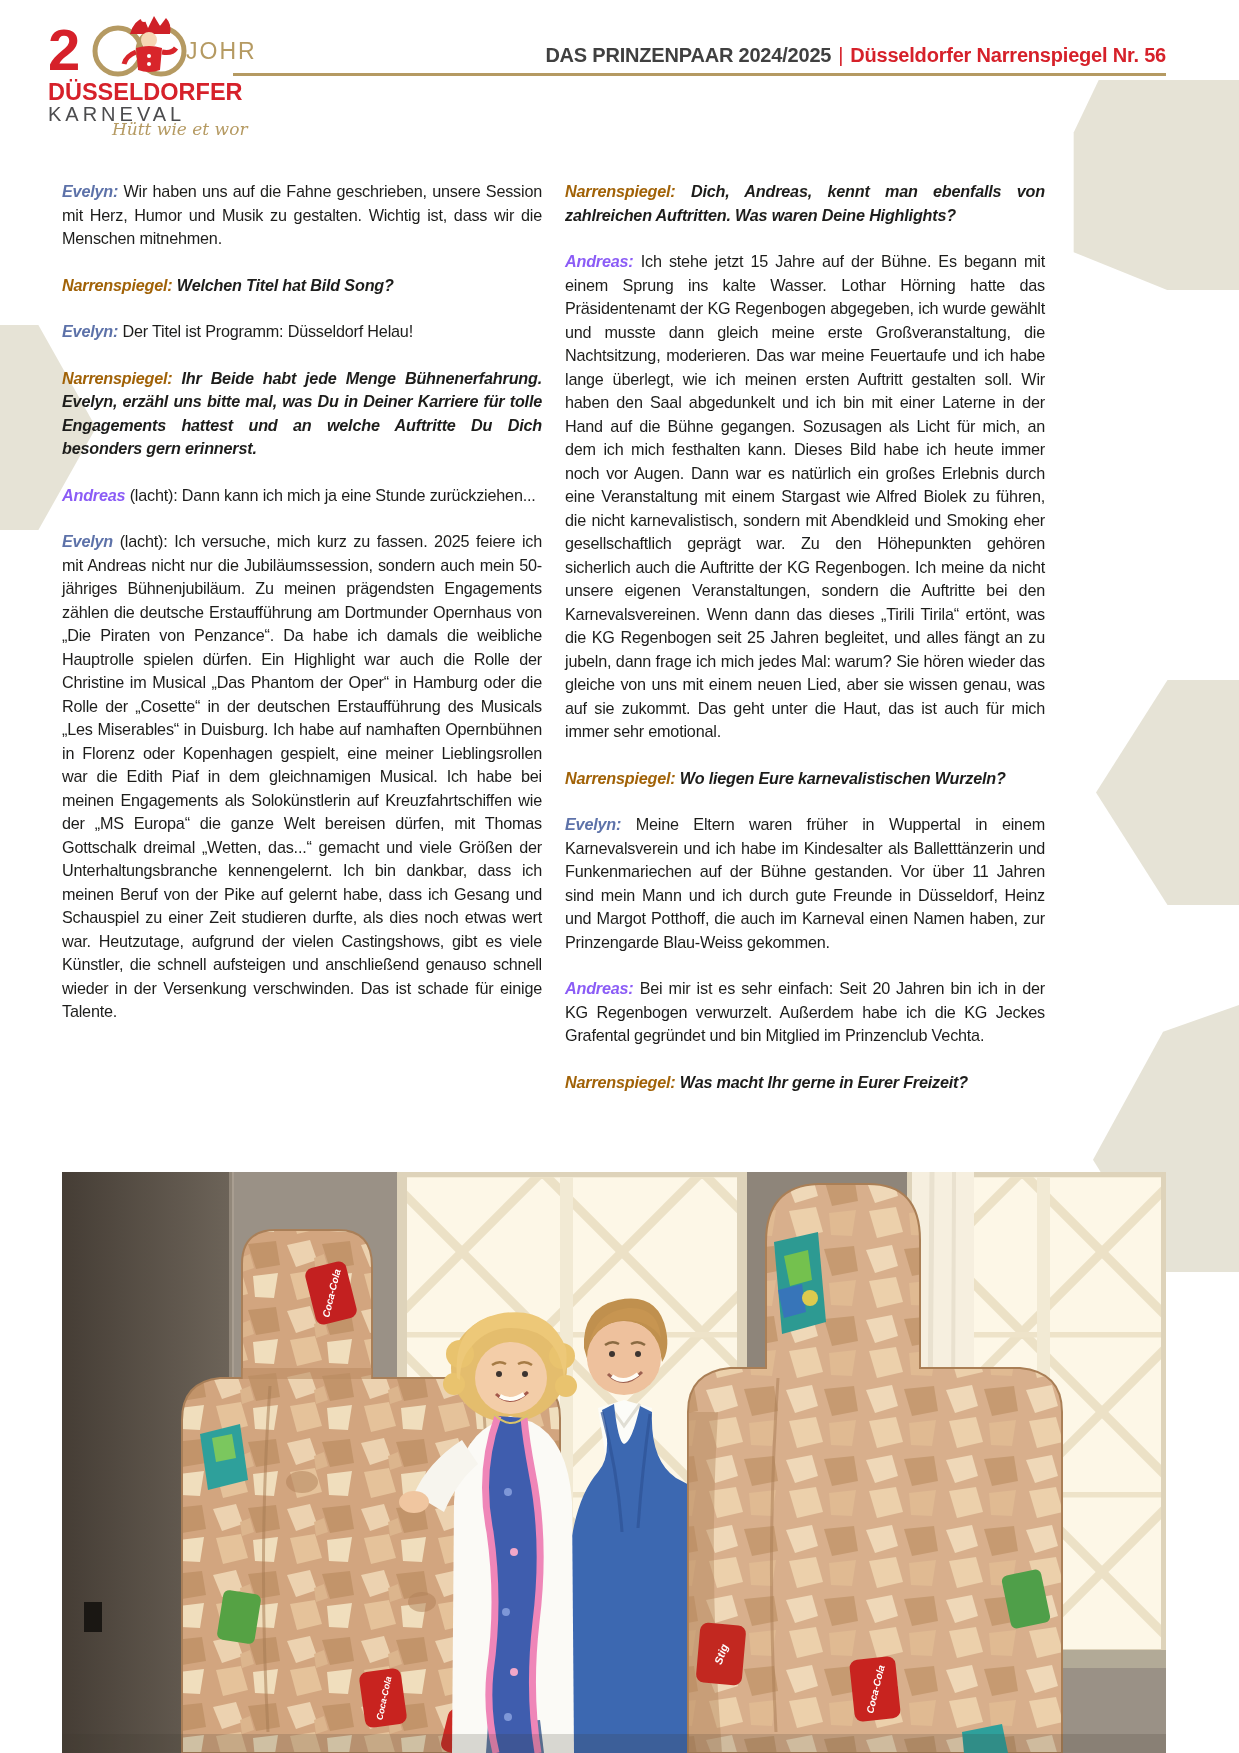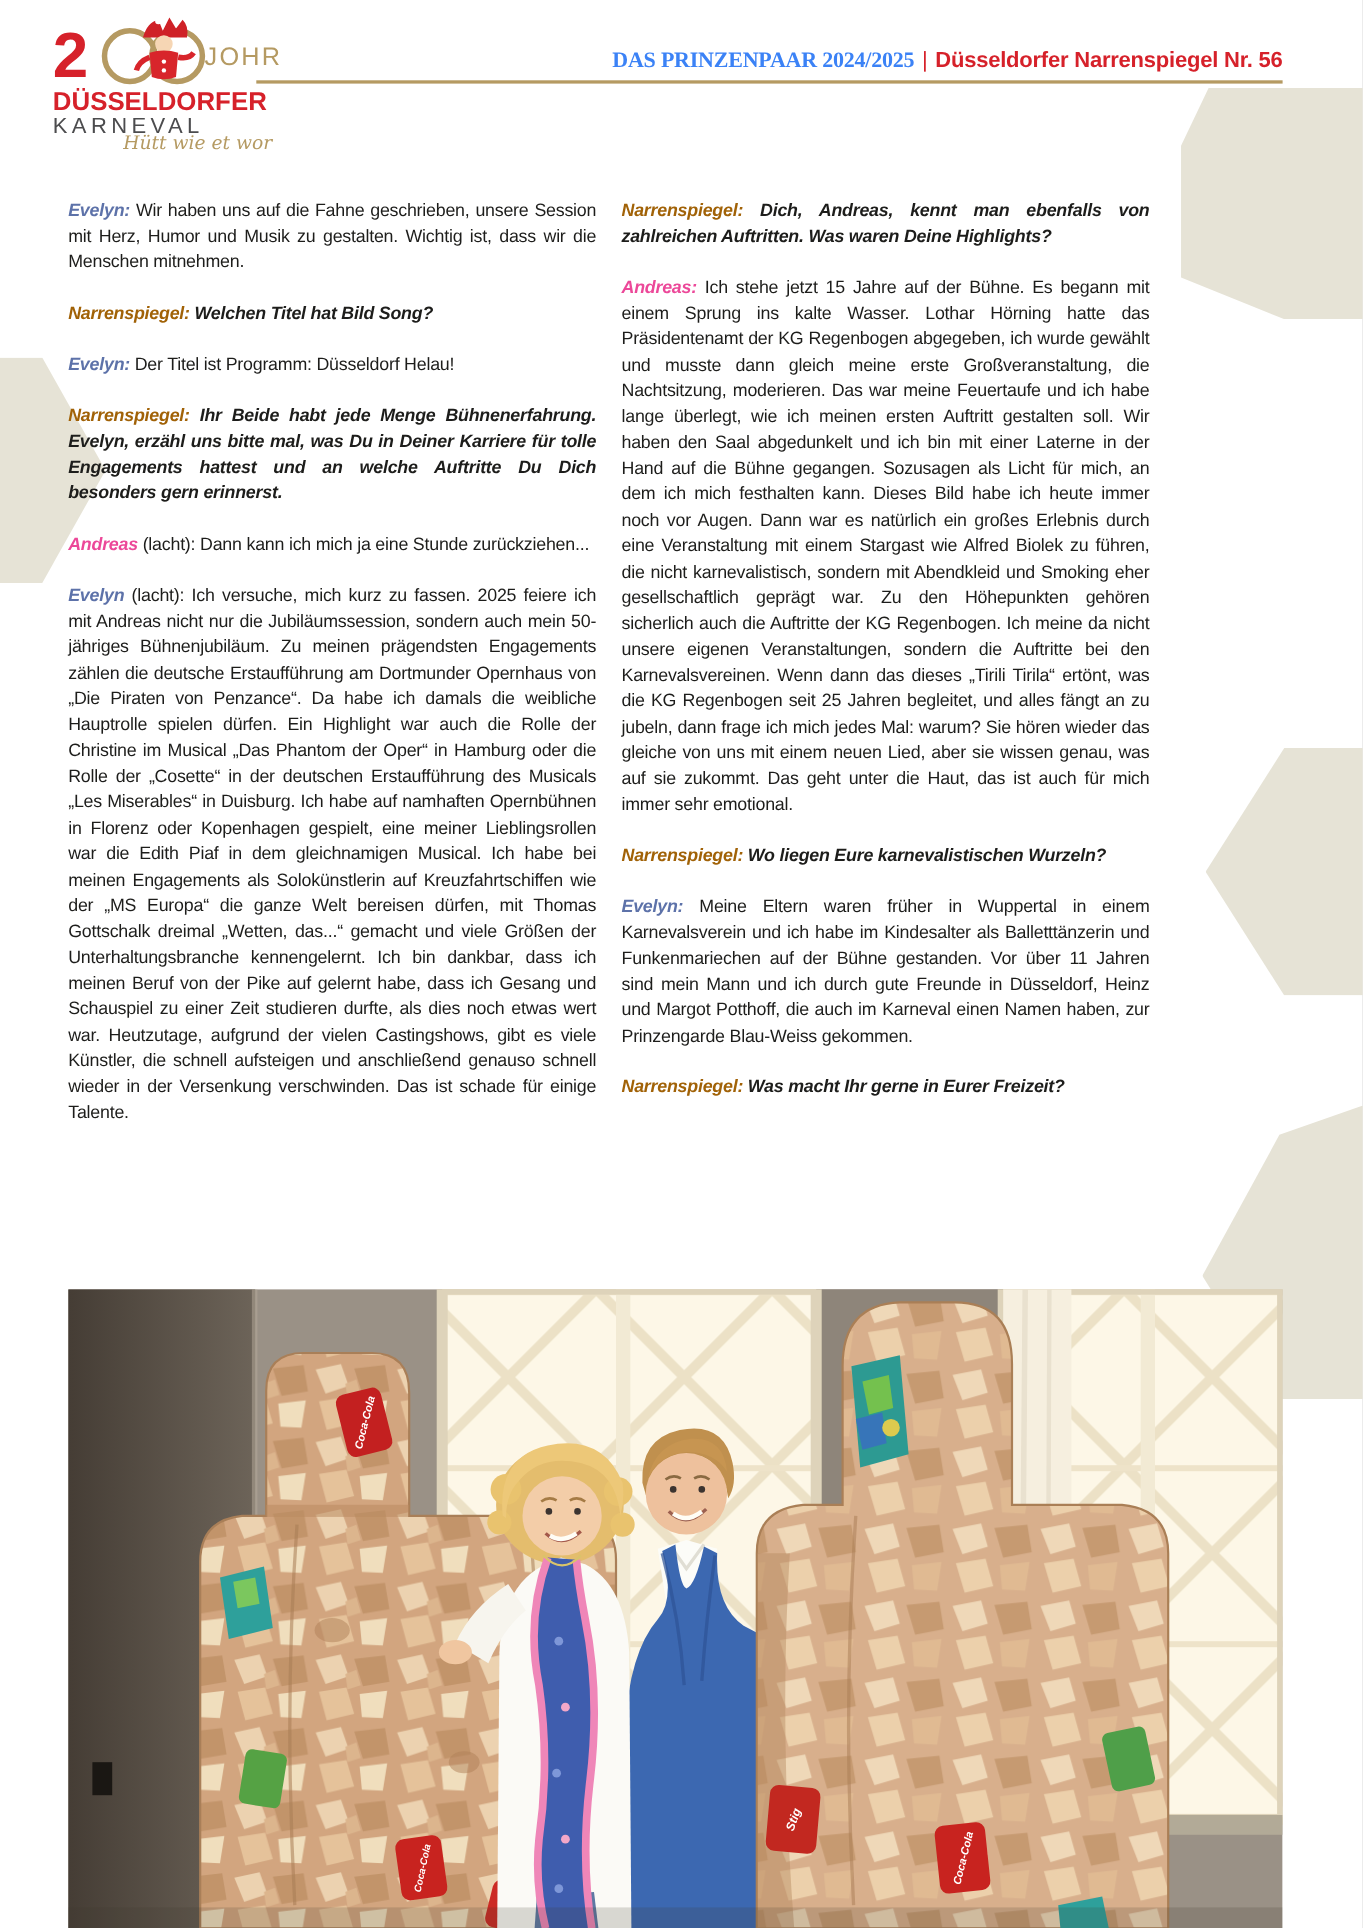--- a/index.html
+++ b/index.html
@@ -16,33 +16,33 @@
     clip-path:polygon(16% 0,100% 0,100% 100%,57% 100%,1% 82%,1% 25%);}
   .shape-midright{left:1096px;top:680px;width:143px;height:225px;
     clip-path:polygon(100% 0,50% 0,0 50%,50% 100%,100% 100%);}
   .shape-botright{left:1093px;top:1005px;width:146px;height:267px;
     clip-path:polygon(100% 0,48% 10%,0 58%,48% 100%,100% 100%);}
   
   .gold-rule{position:absolute;left:233px;top:73px;width:933px;height:3px;
     background:#b59a62;z-index:1;}
   .header-title{position:absolute;top:44px;left:0;width:1166px;text-align:right;
     font-size:20px;font-weight:bold;z-index:2;white-space:nowrap;letter-spacing:-0.2px;}
-  .header-title .dark{color:#3b82f6;font-family:Liberation Serif, serif;}
+  .header-title .dark{color:#404040;}
   .header-title .sep{color:#d6212a;font-weight:normal;padding:0 7px;}
   .header-title .red{color:#d6212a;text-align:center;}
   .logo{position:absolute;left:48px;top:14px;z-index:2;}
   
   .columns{position:absolute;left:62px;top:180px;width:983px;display:flex;gap:23px;
     z-index:1;font-size:16.2px;line-height:23.5px;letter-spacing:-0.2px;}
   .col{width:480px;text-align:justify;}
   .para{margin:0 0 23px 0;}
   .lbl{font-weight:bold;font-style:italic;}
   .lbl-evelyn{color:#5d72a9;}
   .lbl-narren{color:#a16207;}
-  .lbl-andreas{color:#ec4899;}
+  .lbl-andreas{color:#8b5cf6;}
   .q{font-weight:bold;font-style:italic;}
   
   .photo{position:absolute;left:62px;top:1172px;width:1104px;height:581px;z-index:5;
     display:block;}
 </style>
 </head>
 <body>
 
 <div class="page">
 
@@ -97,20 +97,21 @@
 
     <div class="col">
       <p class="para q"><span class="lbl lbl-narren">Narrenspiegel:</span><span> Dich, Andreas, kennt man ebenfalls von zahlreichen Auftritten. Was waren Deine Highlights?</span></p>
 
       <p class="para"><span class="lbl lbl-andreas">Andreas:</span><span> Ich stehe jetzt 15 Jahre auf der Bühne. Es begann mit einem Sprung ins kalte Wasser. Lothar Hörning hatte das Präsidentenamt der KG Regenbogen abgegeben, ich wurde gewählt und musste dann gleich meine erste Großveranstaltung, die Nachtsitzung, moderieren. Das war meine Feuertaufe und ich habe lange überlegt, wie ich meinen ersten Auftritt gestalten soll. Wir haben den Saal abgedunkelt und ich bin mit einer Laterne in der Hand auf die Bühne gegangen. Sozusagen als Licht für mich, an dem ich mich festhalten kann. Dieses Bild habe ich heute immer noch vor Augen. Dann war es natürlich ein großes Erlebnis durch eine Veranstaltung mit einem Stargast wie Alfred Biolek zu führen, die nicht karnevalistisch, sondern mit Abendkleid und Smoking eher gesellschaftlich geprägt war. Zu den Höhepunkten gehören sicherlich auch die Auftritte der KG Regenbogen. Ich meine da nicht unsere eigenen Veranstaltungen, sondern die Auftritte bei den Karnevalsvereinen. Wenn dann das dieses „Tirili Tirila“ ertönt, was die KG Regenbogen seit 25 Jahren begleitet, und alles fängt an zu jubeln, dann frage ich mich jedes Mal: warum? Sie hören wieder das gleiche von uns mit einem neuen Lied, aber sie wissen genau, was auf sie zukommt. Das geht unter die Haut, das ist auch für mich immer sehr emotional.</span></p>
 
       <p class="para q"><span class="lbl lbl-narren">Narrenspiegel:</span><span> Wo liegen Eure karnevalistischen Wurzeln?</span></p>
 
       <p class="para"><span class="lbl lbl-evelyn">Evelyn:</span><span> Meine Eltern waren früher in Wuppertal in einem Karnevalsverein und ich habe im Kindesalter als Balletttänzerin und Funkenmariechen auf der Bühne gestanden. Vor über 11 Jahren sind mein Mann und ich durch gute Freunde in Düsseldorf, Heinz und Margot Potthoff, die auch im Karneval einen Namen haben, zur Prinzengarde Blau-Weiss gekommen.</span></p>
 
+      <p class="para"><span class="lbl lbl-andreas">Andreas:</span><span> Bei mir ist es sehr einfach: Seit 20 Jahren bin ich in der KG Regenbogen verwurzelt. Außerdem habe ich die KG Jeckes Grafental gegründet und bin Mitglied im Prinzenclub Vechta.</span></p>
 
       <p class="para q"><span class="lbl lbl-narren">Narrenspiegel:</span><span> Was macht Ihr gerne in Eurer Freizeit?</span></p>
     </div>
 
   </div>
 
   <svg class="photo" viewBox="0 0 1104 581" preserveAspectRatio="none">
     <defs>
       <linearGradient id="wallL" x1="0" y1="0" x2="1" y2="0">
         <stop offset="0" stop-color="#453d35"></stop>

